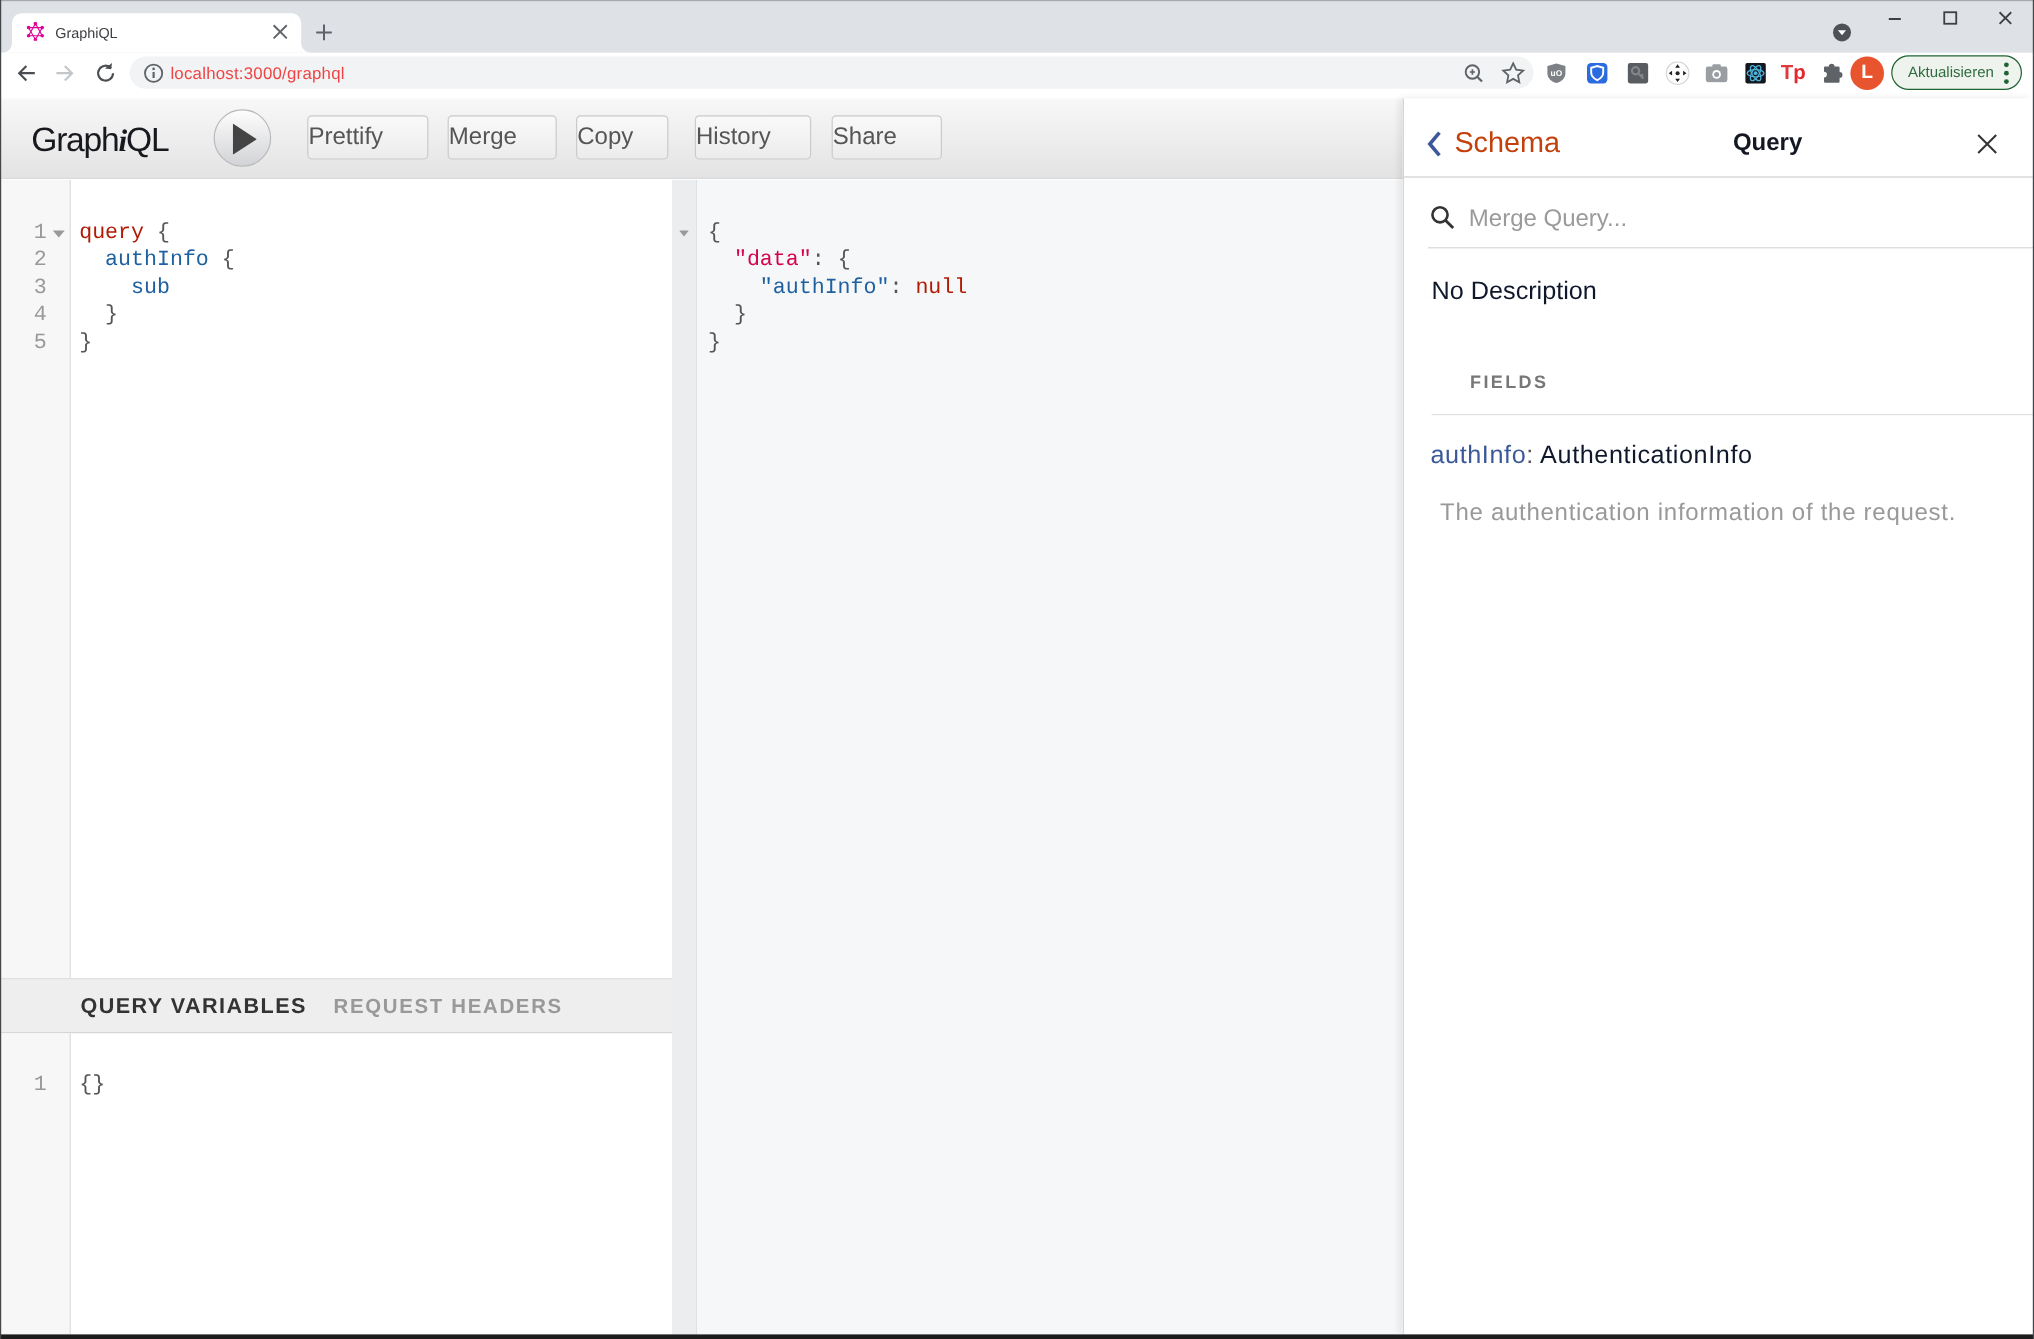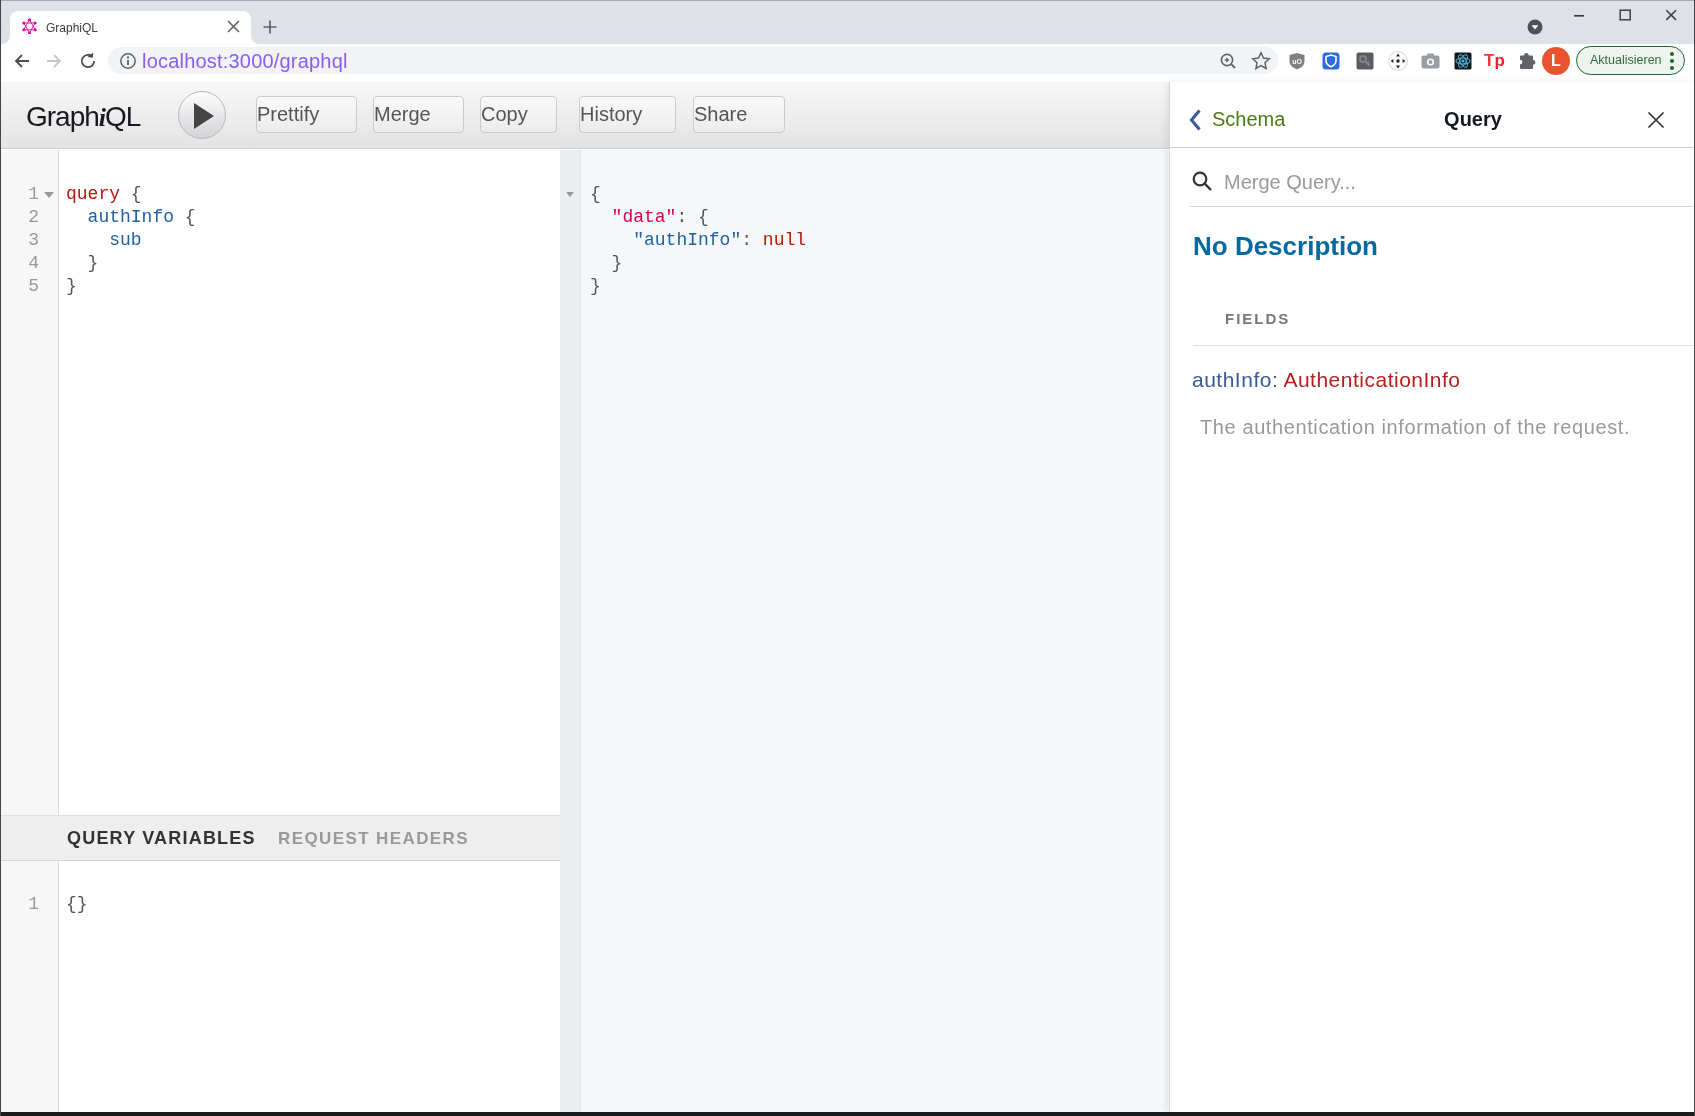--- a/index.html
+++ b/index.html
@@ -12,21 +12,21 @@
 #winborderR { left:1694px; top:0; width:1px; height:1116px; background:#44474a; z-index:50; }
 #bottombar { left:0; top:1112px; width:1695px; height:4px; background:#1c1c1c; z-index:49; }
 #tab { left:10px; top:11px; width:241px; height:33px; background:#fff; border-radius:8px 8px 0 0; }
 .flare { width:8px; height:8px; bottom:0; background:#fff; }
 .flare i { position:absolute; width:16px; height:16px; background:#dee1e6; border-radius:50%; }
 #flareL { left:-8px; } #flareL i { left:-8px; bottom:0; }
 #flareR { right:-8px; } #flareR i { right:-8px; bottom:0; }
 #tabtitle { left:36px; top:0; height:33px; line-height:34px; font-size:12px; color:#3c4043; }
 #toolbar { left:1px; top:44px; width:1693px; height:38px; background:#fff; }
 #omnibox { left:108px; top:47px; width:1170px; height:27px; background:#f1f3f4; border-radius:14px; }
-#url { left:142px; top:47px; height:45px; line-height:28px; font-size:20px; color:#8b5cf6; letter-spacing:.2px; }
+#url { left:142px; top:47px; height:45px; line-height:28px; font-size:14px; color:#ef4444; letter-spacing:.2px; }
 #gqlbar { left:1px; top:82px; width:1168px; height:67px; background:linear-gradient(#f8f8f8,#e3e3e3); border-bottom:1px solid #d0d0d0; }
 #logo { left:26px; top:101px; font-size:28px; letter-spacing:-1px; color:#17191f; }
 #logo .it { font-family:"Liberation Serif", serif; font-style:italic; font-weight:bold; font-size:26px; }
 #playbtn { left:178px; top:91px; width:48px; height:48px; border-radius:50%; background:linear-gradient(#fdfdfd,#d2d3d6); border:1px solid #b9b9b9; }
 #playbtn svg { position:absolute; left:15px; top:11px; }
 .tbtn { top:96px; height:37px; border:1px solid #cbcbcb; border-radius:4px; background:linear-gradient(#f9f9f9,#ececec); color:#555; font-size:20px; text-align:left; line-height:35px; }
 
 #qpane { left:1px; top:150px; width:559px; height:962px; background:#fff; }
 .gutter { left:1px; width:58px; background:#f7f7f7; border-right:1px solid #ddd; }
 #qgutter { top:150px; height:665px; }
@@ -40,29 +40,29 @@
 #divider { left:560px; top:150px; width:21px; height:962px; background:#ecedee; border-right:1px solid #dfe2e4; }
 #rpane { left:581px; top:150px; width:587px; height:962px; background:#f6f7f8; }
 #rcode { left:590px; top:183px; }
 #varsbar { left:1px; top:815px; width:559px; height:46px; background:#eee; border-top:1px solid #e0e0e0; border-bottom:1px solid #d6d6d6; }
 #vtab1 { left:67px; top:816px; height:57px; line-height:45px; font-weight:bold; font-size:18px; letter-spacing:1.2px; color:#333; }
 #vtab2 { left:278px; top:816px; height:45px; line-height:45px; font-weight:bold; font-size:17px; letter-spacing:1.4px; color:#999; }
 #vcode { left:66px; top:893px; color:#555; }
 
 #docs { left:1169px; top:82px; width:525px; height:1030px; background:#fff; border-left:1px solid #d6d6d6; box-shadow:-3px 0 6px rgba(0,0,0,.08); }
 #dochead { left:1169px; top:82px; width:525px; height:66px; border-bottom:1px solid #d0d0d0; }
-#schema { left:1212px; top:82px; height:66px; line-height:75px; font-size:20px; color:#4d7c0f; }
+#schema { left:1212px; top:82px; height:66px; line-height:75px; font-size:24px; color:#c2410c; }
 #doctitle { left:1290px; top:82px; width:366px; height:66px; line-height:75px; font-size:20px; font-weight:bold; color:#141823; text-align:center; }
 #searchph { left:1224px; top:158px; height:48px; line-height:48px; font-size:20px; color:#9a9a9a; }
 #searchline { left:1190px; top:206px; width:505px; height:1px; background:#d6d6d6; }
-#nodesc { left:1193px; top:231px; font-size:26px; color:#0369a1;font-weight:bold; }
+#nodesc { left:1193px; top:231px; font-size:21px; color:#0f172a; }
 #fieldshdr { left:1193px; top:310px; font-size:15px; font-weight:bold; letter-spacing:2px; color:#777;margin-left:32px; }
 #fieldsline { left:1193px; top:345px; width:502px; height:1px; background:#e0e0e0; }
 #fieldrow { left:1192px; top:368px; font-size:21px; letter-spacing:0.5px; }
-#fieldrow .fn { color:#3B5998; } #fieldrow .tn { color:#b91c1c; } #fieldrow .pn { color:#555; }
+#fieldrow .fn { color:#3B5998; } #fieldrow .tn { color:#0f172a; } #fieldrow .pn { color:#555; }
 #fielddesc { left:1200px; top:416px; font-size:20px; color:#999; letter-spacing:0.6px; }
 </style>
 </head>
 <body>
 <div class="abs" id="tabstrip"></div>
 <div class="abs" id="tab">
   <div class="abs flare" id="flareL">
       <i></i>
     </div>
   <div class="abs flare" id="flareR">

